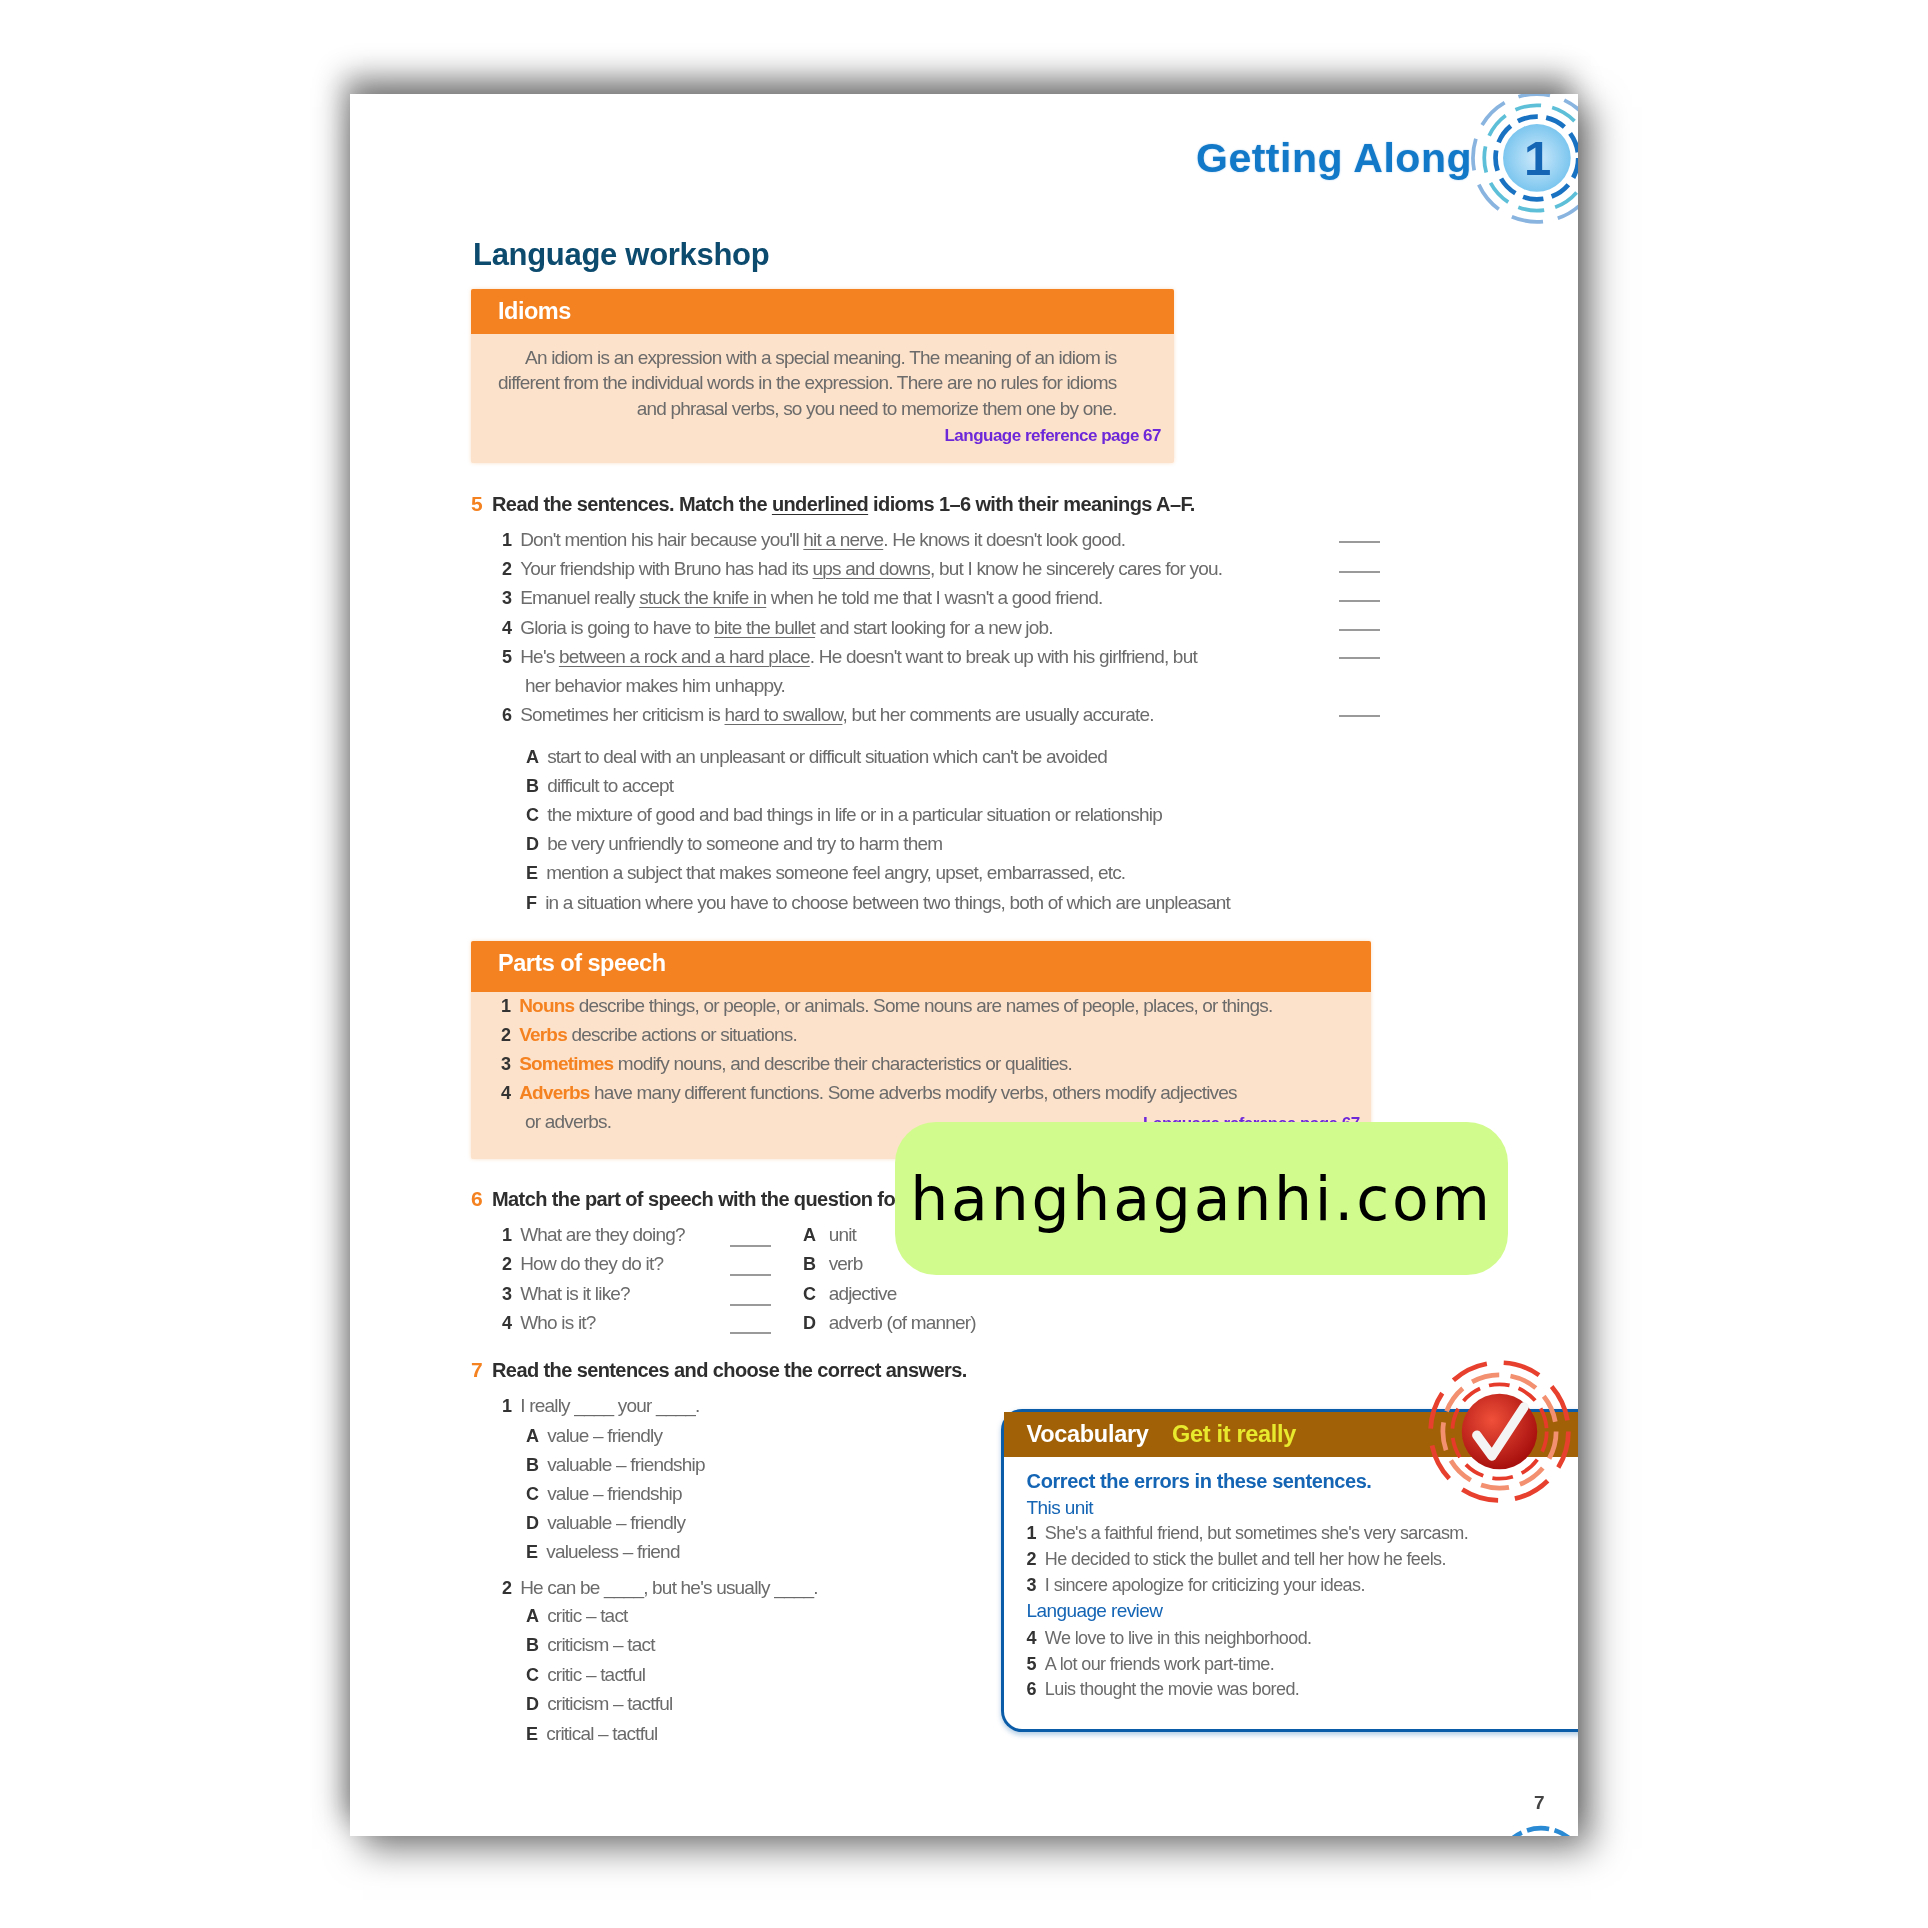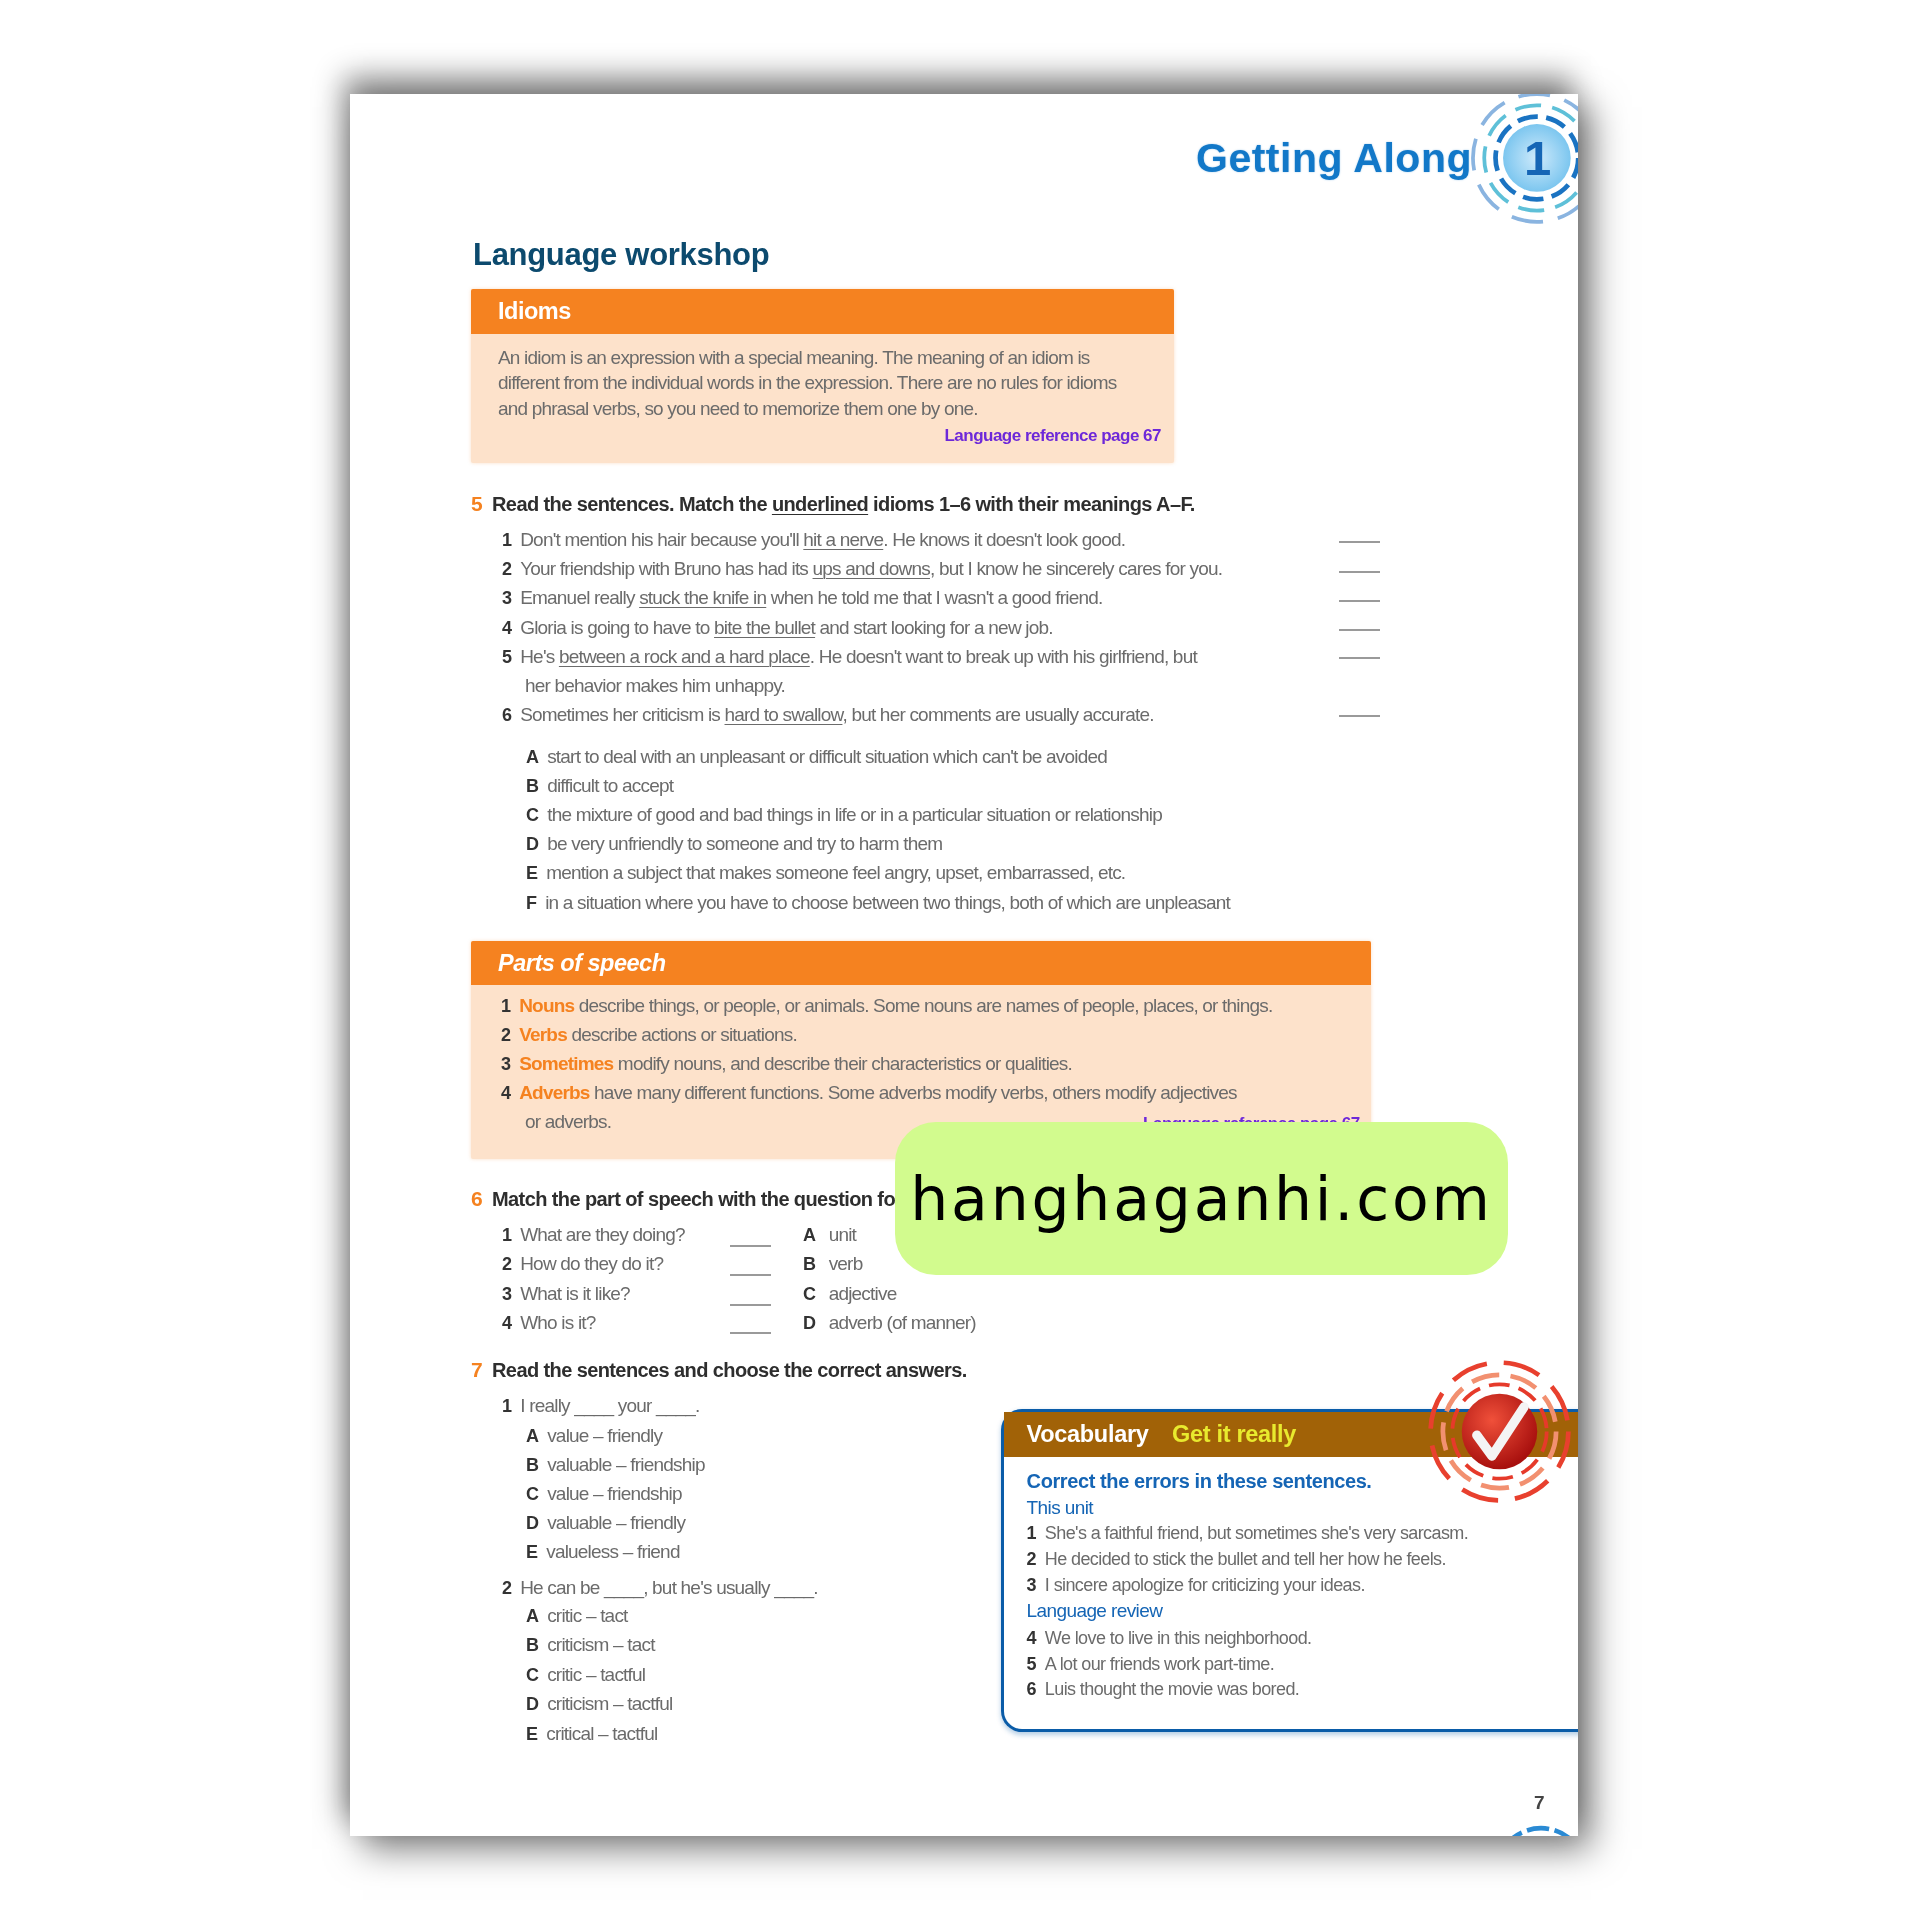--- a/index.html
+++ b/index.html
@@ -1,20 +1,20 @@
 <!DOCTYPE html>
 <html style="font-size:15px"><head>
 <meta charset="utf-8">
 <style>
   html,body{margin:0;padding:0;}
   body{width:1928px;height:1928px;background:#ffffff;position:relative;overflow:hidden;font-family:"Liberation Sans",sans-serif;}
   .page{position:absolute;left:350px;top:94px;width:1228px;height:1742px;background:#fff;
     box-shadow:-5.6px -17px 28px rgba(0,0,0,0.45), 13px 13px 34px rgba(0,0,0,0.5);overflow:hidden;}
   .abs{position:absolute;white-space:nowrap;}
-  .body-text{font-size:19px;color:#6b6b6b;letter-spacing:-0.8px;}
+  .body-text{font-size:19px;color:#6b6b6b;letter-spacing:-0.8px;text-align:right;}
   .num{font-weight:bold;color:#333;font-size:18px;}
   .orange{color:#F58220;}
   .unit-title{font-size:41px;font-weight:bold;color:#1278C8;letter-spacing:0.5px;text-shadow:0 0 1.9px rgba(18,120,200,0.4);}
   .section-title{font-size:31px;font-weight:bold;color:#0c4a6e;letter-spacing:-0.3px;}
   .box{position:absolute;border-radius:2px;background:#FDE2CB;overflow:hidden;box-shadow:0 0 3.8px rgba(245,130,32,0.25);}
   .box-head{background:#F58220;color:#fff;font-weight:bold;font-size:23.5px;letter-spacing:-0.5px;padding-left:27px;box-sizing:border-box;}
   .ref{color:#6d28d9;font-weight:bold;font-size:17px;letter-spacing:-0.5px;}
   .ex-head{font-size:20px;font-weight:bold;color:#2e2e2e;letter-spacing:-0.6px;}
   .ex-num{color:#F58220;font-weight:bold;font-size:21px;}
   .u{text-decoration:underline;text-decoration-thickness:0.9px;text-underline-offset:2.8px;}
@@ -90,21 +90,21 @@
   <div>
     <div class="abs body-text" style="left:176px;top:652px;"><span class="letter">A</span>&nbsp;&nbsp;<span>start to deal with an unpleasant or difficult situation which can't be avoided</span></div>
     <div class="abs body-text" style="left:176px;top:681px;"><span class="letter">B</span>&nbsp;&nbsp;<span>difficult to accept</span></div>
     <div class="abs body-text" style="left:176px;top:710px;"><span class="letter">C</span>&nbsp;&nbsp;<span>the mixture of good and bad things in life or in a particular situation or relationship</span></div>
     <div class="abs body-text" style="left:176px;top:739px;"><span class="letter">D</span>&nbsp;&nbsp;<span>be very unfriendly to someone and try to harm them</span></div>
     <div class="abs body-text" style="left:176px;top:768px;"><span class="letter">E</span>&nbsp;&nbsp;<span>mention a subject that makes someone feel angry, upset, embarrassed, etc.</span></div>
     <div class="abs body-text" style="left:176px;top:798px;"><span class="letter">F</span>&nbsp;&nbsp;<span>in a situation where you have to choose between two things, both of which are unpleasant</span></div>
   </div>
 
   <div class="box" style="left:121px;top:847px;width:900px;height:218px;">
-    <div class="box-head" style="height:44px;line-height:44px;font-style:italic;">Parts of speech</div>
+    <div class="box-head" style="height:51px;line-height:44px;">Parts of speech</div>
     <div class="abs body-text" style="left:30px;top:54px;"><span class="num">1</span>&nbsp;&nbsp;<span class="orange" style="font-weight:bold;">Nouns</span><span> describe things, or people, or animals. Some nouns are names of people, places, or things.</span></div>
     <div class="abs body-text" style="left:30px;top:83px;"><span class="num">2</span>&nbsp;&nbsp;<span class="orange" style="font-weight:bold;">Verbs</span><span> describe actions or situations.</span></div>
     <div class="abs body-text" style="left:30px;top:112px;"><span class="num">3</span>&nbsp;&nbsp;<span class="orange" style="font-weight:bold;">Sometimes</span><span> modify nouns, and describe their characteristics or qualities.</span></div>
     <div class="abs body-text" style="left:30px;top:141px;"><span class="num">4</span>&nbsp;&nbsp;<span class="orange" style="font-weight:bold;">Adverbs</span><span> have many different functions. Some adverbs modify verbs, others modify adjectives</span></div>
     <div class="abs body-text" style="left:54px;top:170px;">or adverbs.</div>
     <div class="abs ref" style="right:11.3px;top:173px;">Language reference page 67</div>
   </div>
 
   <div class="abs ex-head" style="left:121px;top:1093px;">
     <span class="ex-num">6</span>&nbsp;

